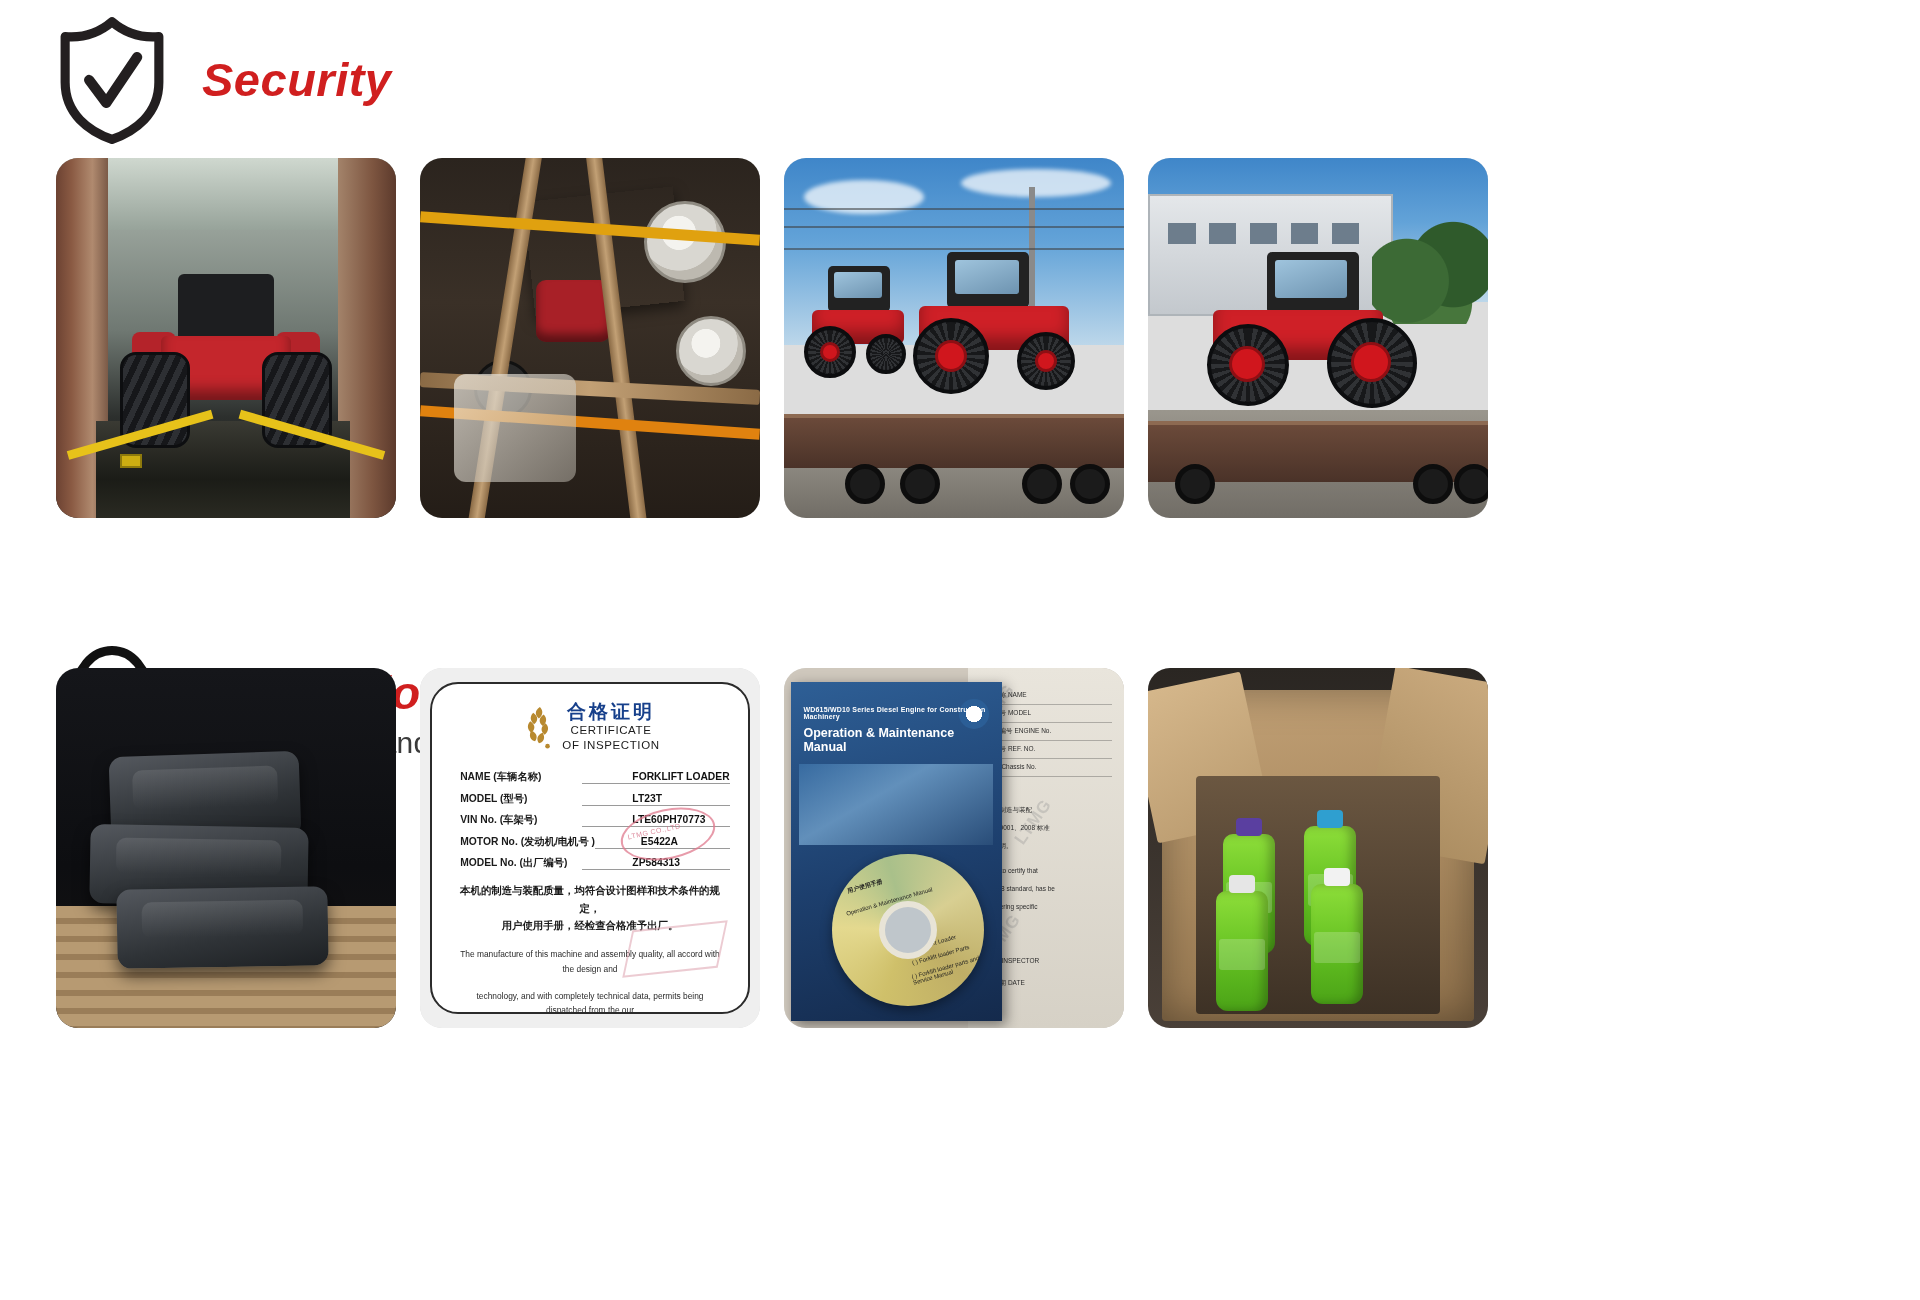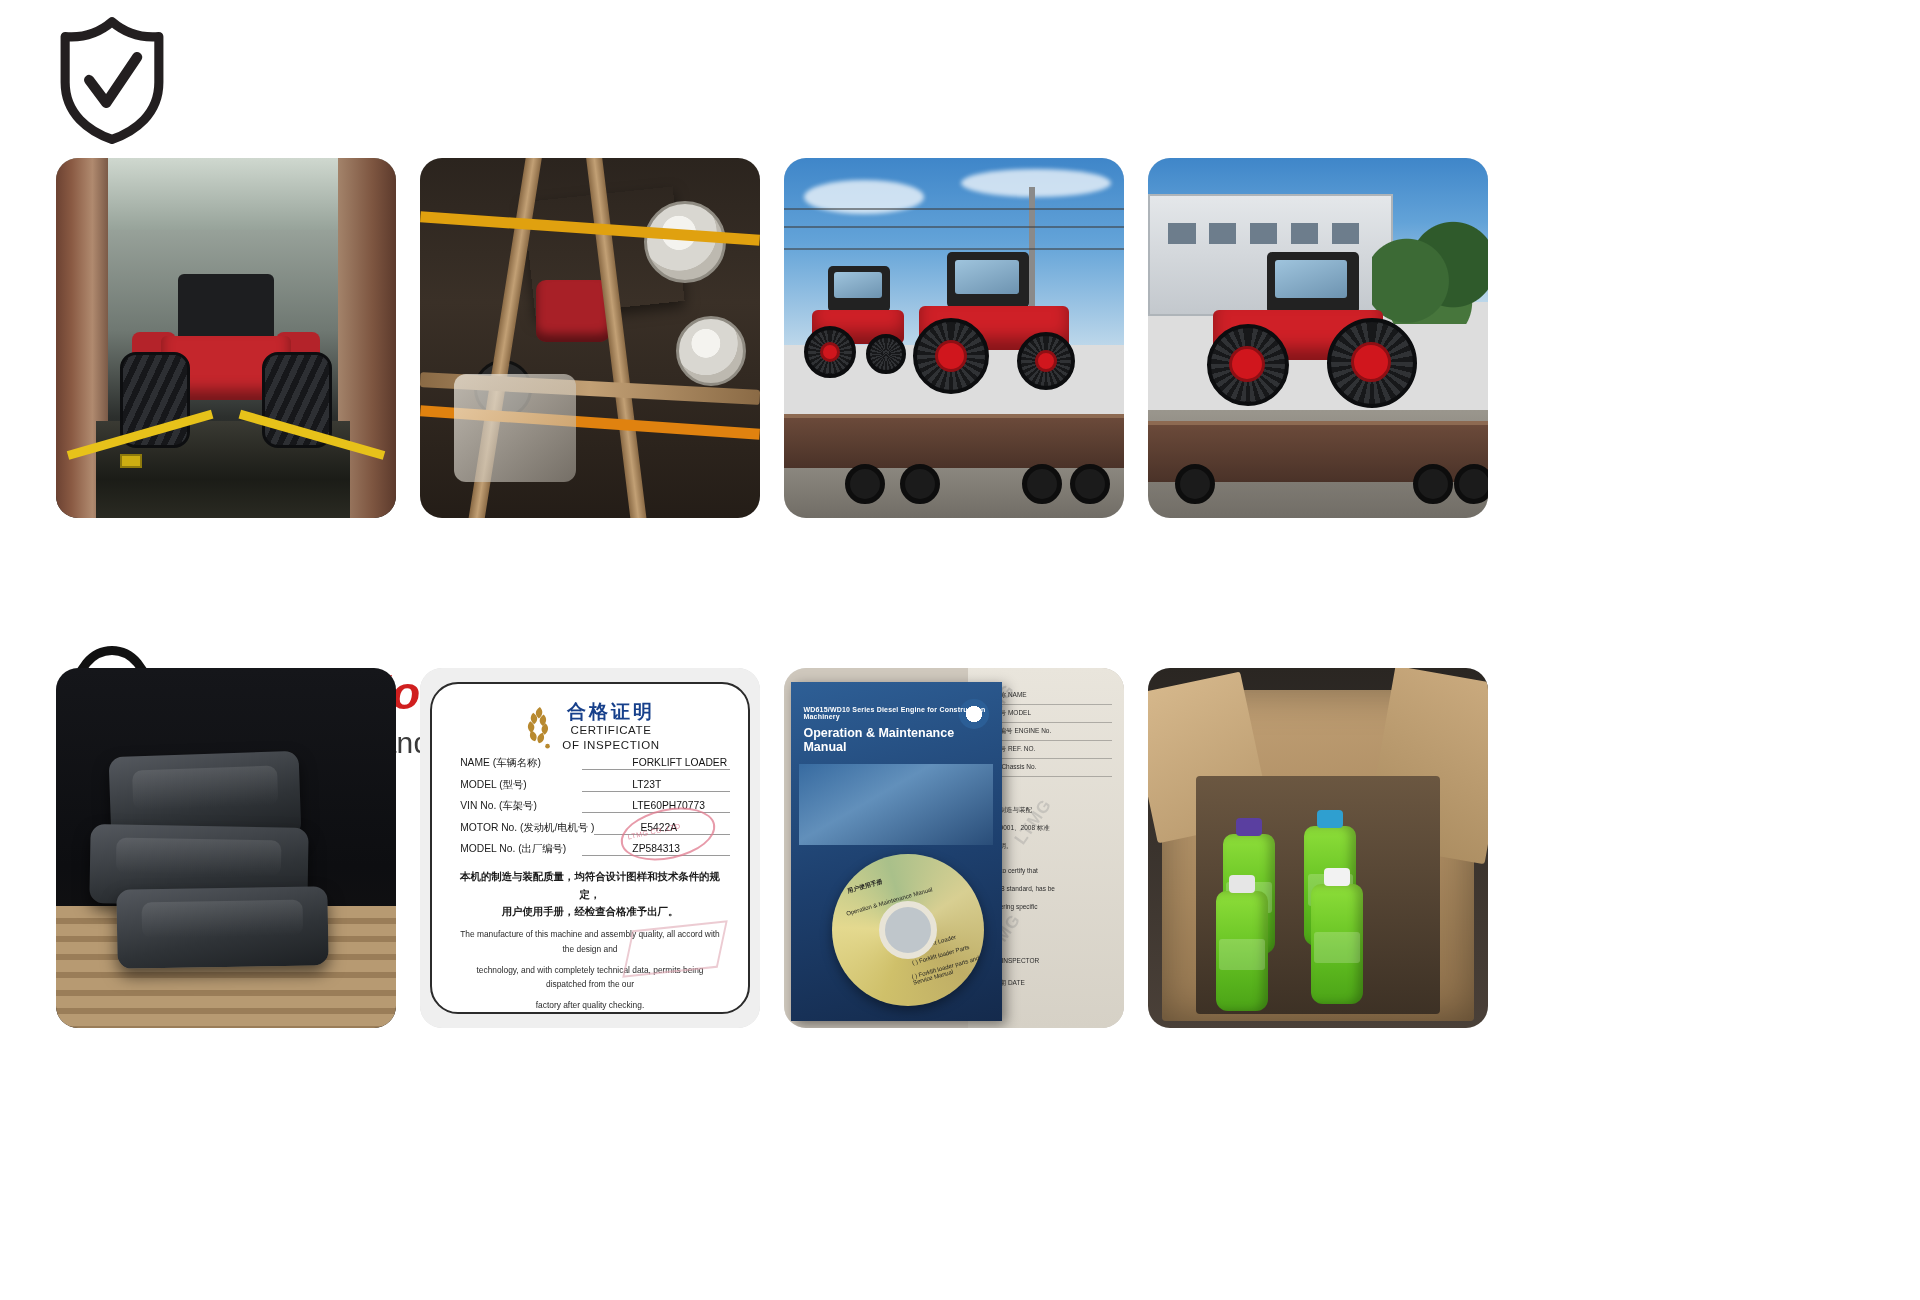--- a/index.html
+++ b/index.html
@@ -128,28 +128,28 @@
   .cert {
     position:absolute; left:3%; top:4%; width:94%; height:92%;
     background:#fff; border:2px solid #2b2b2b; border-radius:28px;
     padding: 16px 18px; overflow:hidden;
   }
   .cert-head { display:flex; align-items:center; justify-content:center; gap:8px; margin-top:2px;}
   .wheat { width:34px; height:44px; flex:0 0 34px;}
   .cert-titles { text-align:center; }
   .cert-cn { color:#17408b; font-weight:800; font-size:19px; letter-spacing:3px; line-height:1.1; }
   .cert-en1, .cert-en2 { color:#1c1c1c; font-size:11.5px; letter-spacing:.6px; line-height:1.25; }
-  .cert-fields { margin-top:4px; padding-left:10px; }
+  .cert-fields { margin-top:18px; padding-left:10px;font-weight:bold; }
   .fld { display:flex; align-items:flex-end; font-size:10.3px; color:#1a1a1a; margin-bottom:7.5px; }
   .fld .lbl { flex: 0 0 122px; white-space:nowrap; }
   .fld .rule { flex:1; border-bottom:1px solid #9a9a9a; height:12px; position:relative; }
   .fld .val { position:absolute; left:34%; bottom:1px; white-space:nowrap; font-size:10.3px; color:#111; }
   .cert-body { margin-top:12px; text-align:center; }
   .cert-cn-p { font-size:10.4px; color:#1a1a1a; line-height:1.7; font-weight:700;}
-  .cert-en-p { font-size:8.4px; color:#2a2a2a; line-height:1.75; margin-top:6px; padding:0 6px;}
+  .cert-en-p { font-size:8.4px; color:#2a2a2a; line-height:1.75; margin-top:12px; padding:0 6px;}
   .stamp-round { position:absolute; right:10%; top:38%; width:96px; height:50px; border:2px solid #e07a8e;
     border-radius:50%; transform: rotate(-12deg); opacity:.75; }
   .stamp-round span { position:absolute; left:6px; top:14px; font-size:7px; color:#d2667e; letter-spacing:.5px;}
   .stamp-diamond { position:absolute; right:8%; bottom:12%; width:96px; height:46px;
     border:2px solid #e0a9b4; opacity:.6; transform: rotate(-6deg) skewX(-18deg); }
 
   
   .p7 { background:#cfc8bd; }
   .p7 .paper { position:absolute; right:0; top:0; width:46%; height:100%;
     background: linear-gradient(180deg,#e9e5dc,#d6d1c6); }
@@ -198,20 +198,21 @@
 <div class="page">
 
   <div class="section-head" id="sec-security">
     <div class="head-icon">
       <svg viewBox="0 0 100 112" width="118" height="128" aria-hidden="true">
         <path d="M50 5 C36 17 20 19 9 18 L9 58 C9 86 30 101 50 108 C70 101 91 86 91 58 L91 18 C80 19 64 17 50 5 Z" fill="none" stroke="#231f20" stroke-width="8" stroke-linejoin="round"></path>
         <path d="M30 56 L45 76 L72 36" fill="none" stroke="#231f20" stroke-width="9" stroke-linecap="round" stroke-linejoin="round"></path>
       </svg>
     </div>
     <div class="head-text">
+      <div class="head-title">Security</div>
     </div>
   </div>
 
   <div class="grid" id="grid-security">
 
     <div class="card">
       <div class="ph p1">
         <div class="ceil"></div>
         <div class="ribs"></div>
         <div class="wallL"></div>

